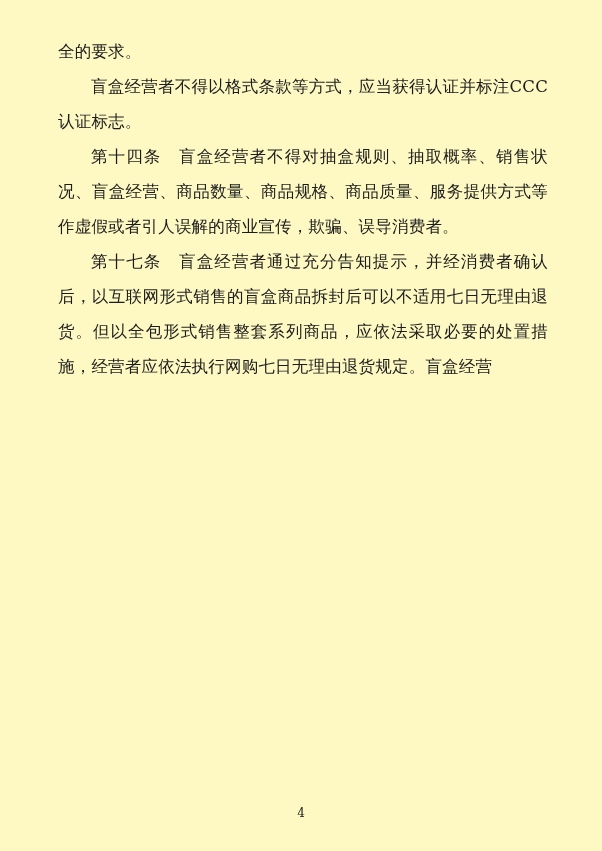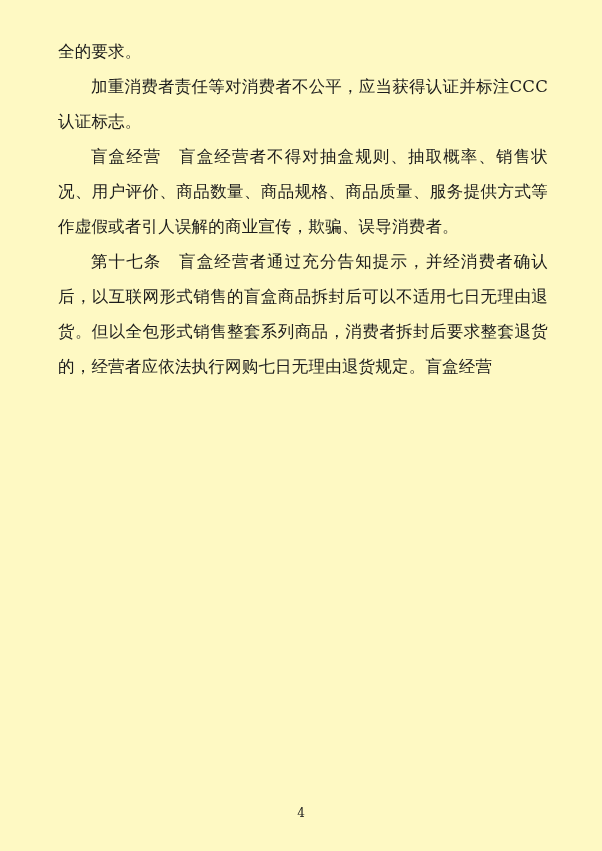--- a/index.html
+++ b/index.html
@@ -45,18 +45,18 @@
     font-size: 12px;
     color: #1c1c1c;
   }
 </style>
 </head>
 <body>
 
 <div class="page">
   <div class="content">
     <p class="para noindent">全的要求。</p>
-    <p class="para">加重消费者责任等对消费者不公平，应当获得认证并标注CCC认证标志。</p>
-    <p class="para">盲盒经营　盲盒经营者不得对抽盒规则、抽取概率、销售状况、用户评价、商品数量、商品规格、商品质量、服务提供方式等作虚假或者引人误解的商业宣传，欺骗、误导消费者。</p>
-    <p class="para">第十七条　盲盒经营者通过充分告知提示，并经消费者确认后，以互联网形式销售的盲盒商品拆封后可以不适用七日无理由退货。但以全包形式销售整套系列商品，消费者拆封后要求整套退货的，经营者应依法执行网购七日无理由退货规定。盲盒经营</p>
+    <p class="para">盲盒经营者不得以格式条款等方式，应当获得认证并标注CCC认证标志。</p>
+    <p class="para">第十四条　盲盒经营者不得对抽盒规则、抽取概率、销售状况、盲盒经营、商品数量、商品规格、商品质量、服务提供方式等作虚假或者引人误解的商业宣传，欺骗、误导消费者。</p>
+    <p class="para">第十七条　盲盒经营者通过充分告知提示，并经消费者确认后，以互联网形式销售的盲盒商品拆封后可以不适用七日无理由退货。但以全包形式销售整套系列商品，应依法采取必要的处置措施，经营者应依法执行网购七日无理由退货规定。盲盒经营</p>
   </div>
   <div class="page-number">4</div>
 </div>
 
 </body></html>

